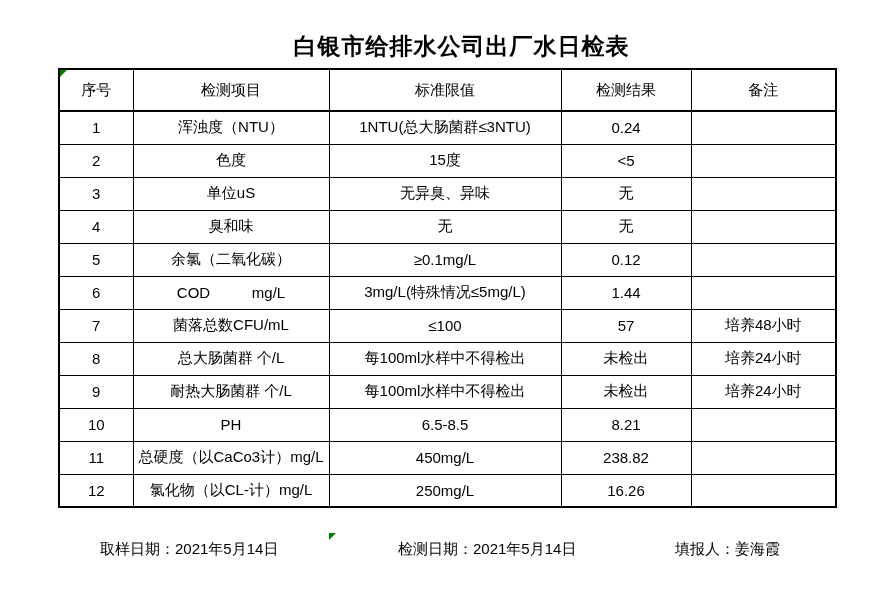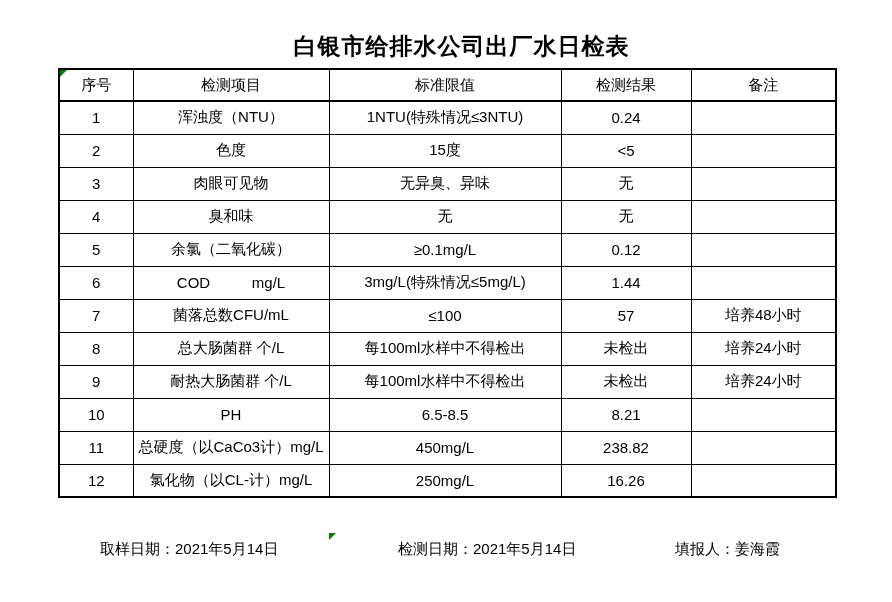--- a/index.html
+++ b/index.html
@@ -40,21 +40,21 @@
   table.inspection td {
     border: 1px solid #000000;
     text-align: center;
     vertical-align: middle;
     font-size: 15px;
     font-weight: normal;
     padding: 0;
     white-space: pre;
     overflow: hidden;
   }
-  table.inspection thead tr { height: 32px; }
+  table.inspection thead tr { height: 42px; }
   table.inspection thead th { border-bottom: 2px solid #000000; }
   table.inspection tbody tr { height: 33px; }
   .col-no     { width: 74px; }
   .col-item   { width: 196px; }
   .col-limit  { width: 232px; }
   .col-result { width: 130px; }
   .col-note   { width: 145px; }
   .flag-triangle {
     position: absolute;
     width: 0;
@@ -100,34 +100,34 @@
         <th>检测项目</th>
         <th>标准限值</th>
         <th>检测结果</th>
         <th>备注</th>
       </tr>
     </thead>
     <tbody>
       <tr>
         <td>1</td>
         <td>浑浊度（NTU）</td>
-        <td>1NTU(特殊情况≤3NTU)</td>
+        <td>1NTU(总大肠菌群≤3NTU)</td>
         <td>0.24</td>
         <td></td>
       </tr>
       <tr>
         <td>2</td>
         <td>色度</td>
         <td>15度</td>
         <td>&lt;5</td>
         <td></td>
       </tr>
       <tr>
         <td>3</td>
-        <td>肉眼可见物</td>
+        <td>单位uS</td>
         <td>无异臭、异味</td>
         <td>无</td>
         <td></td>
       </tr>
       <tr>
         <td>4</td>
         <td>臭和味</td>
         <td>无</td>
         <td>无</td>
         <td></td>

